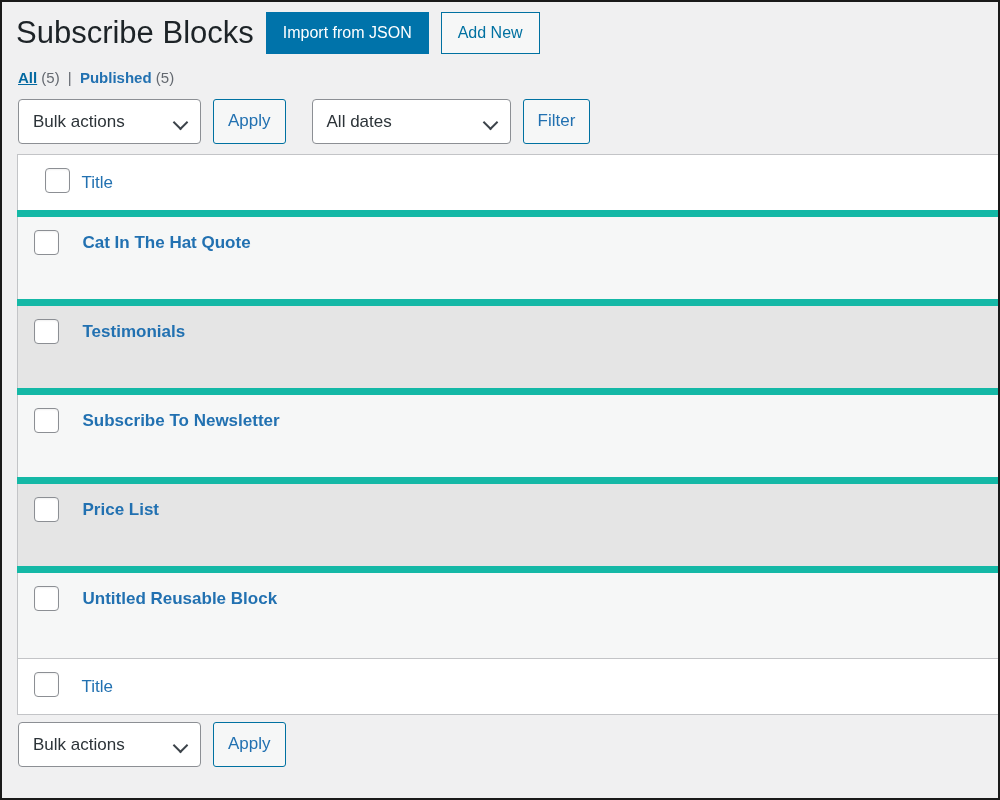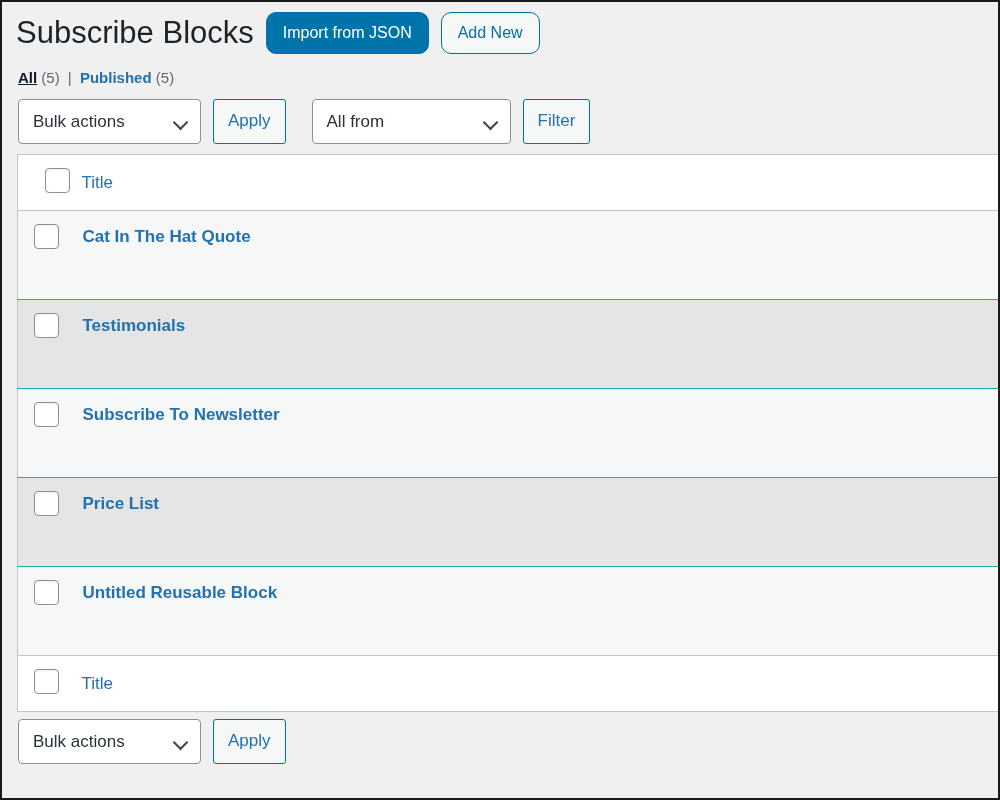--- a/index.html
+++ b/index.html
@@ -34,21 +34,21 @@
     color: #1d2327;
     line-height: 1.3;
     margin: 0;
     padding: 0 12px 0 0;
     white-space: nowrap;
   }
   .btn {
     font-family: "Liberation Sans", sans-serif;
     font-size: 16px;
     line-height: 1;
-    border-radius: 10px;
+    border-radius: 0;
     cursor: pointer;
     white-space: nowrap;
     display: inline-flex;
     align-items: center;
     justify-content: center;
   }
   .btn-primary {
     background: #0073aa;
     border: 1px solid #0073aa;
     color: #ffffff;
@@ -64,21 +64,21 @@
     height: 42px;
   }
   
   .subsubsub {
     padding: 13px 0 0 16px;
     font-size: 15px;
     line-height: 1.4;
     color: #646970;
     height: 40px;
   }
-  .subsubsub .cur { color: #0f172a; font-weight: bold; text-decoration: underline; }
+  .subsubsub .cur { color: #0369a1; font-weight: bold; text-decoration: underline; }
   .subsubsub a { color: #2271b1; text-decoration: none; cursor: pointer; font-weight: bold; }
   .subsubsub .count { color: #646970; }
   .subsubsub .sep { color: #646970; padding: 0 4px; }
   
   .tablenav {
     display: flex;
     align-items: center;
     padding: 6px 0 12px 16px;
     height: 60px;
   }
@@ -174,21 +174,21 @@
     background: #ffffff;
     display: inline-block;
     cursor: pointer;
     box-shadow: inset 0 1px 2px rgba(0,0,0,.06);
   }
   .row {
     background: #e5e5e5;
   }
   .row.alt { background: #f6f7f7; }
   .row td {
-    border-top: 1px solid #14b8a6;
+    border-top: 7px solid #14b8a6;
     height: 89px;
     vertical-align: top;
   }
   .row-title {
     padding: 13px 0 0 0;
     font-size: 17px;
     font-weight: bold;
     color: #2271b1;
     cursor: pointer;
     line-height: 1.4;
@@ -214,21 +214,21 @@
     <span class="count">(5)</span>
   </div>
 
   <div class="tablenav top">
     <span class="select-wrap">
       <span class="select-box">Bulk actions</span>
       <span class="chev"></span>
     </span>
     <button class="btn-action" style="margin-right:26px;">Apply</button>
     <span class="select-wrap">
-      <span class="select-box dates">All from</span>
+      <span class="select-box dates">All dates</span>
       <span class="chev"></span>
     </span>
     <button class="btn-action filter">Filter</button>
   </div>
 
   <table class="wp-list-table">
     <thead>
       <tr>
         <th class="col-cb head-cb-cell">
           <span class="cb"></span>

